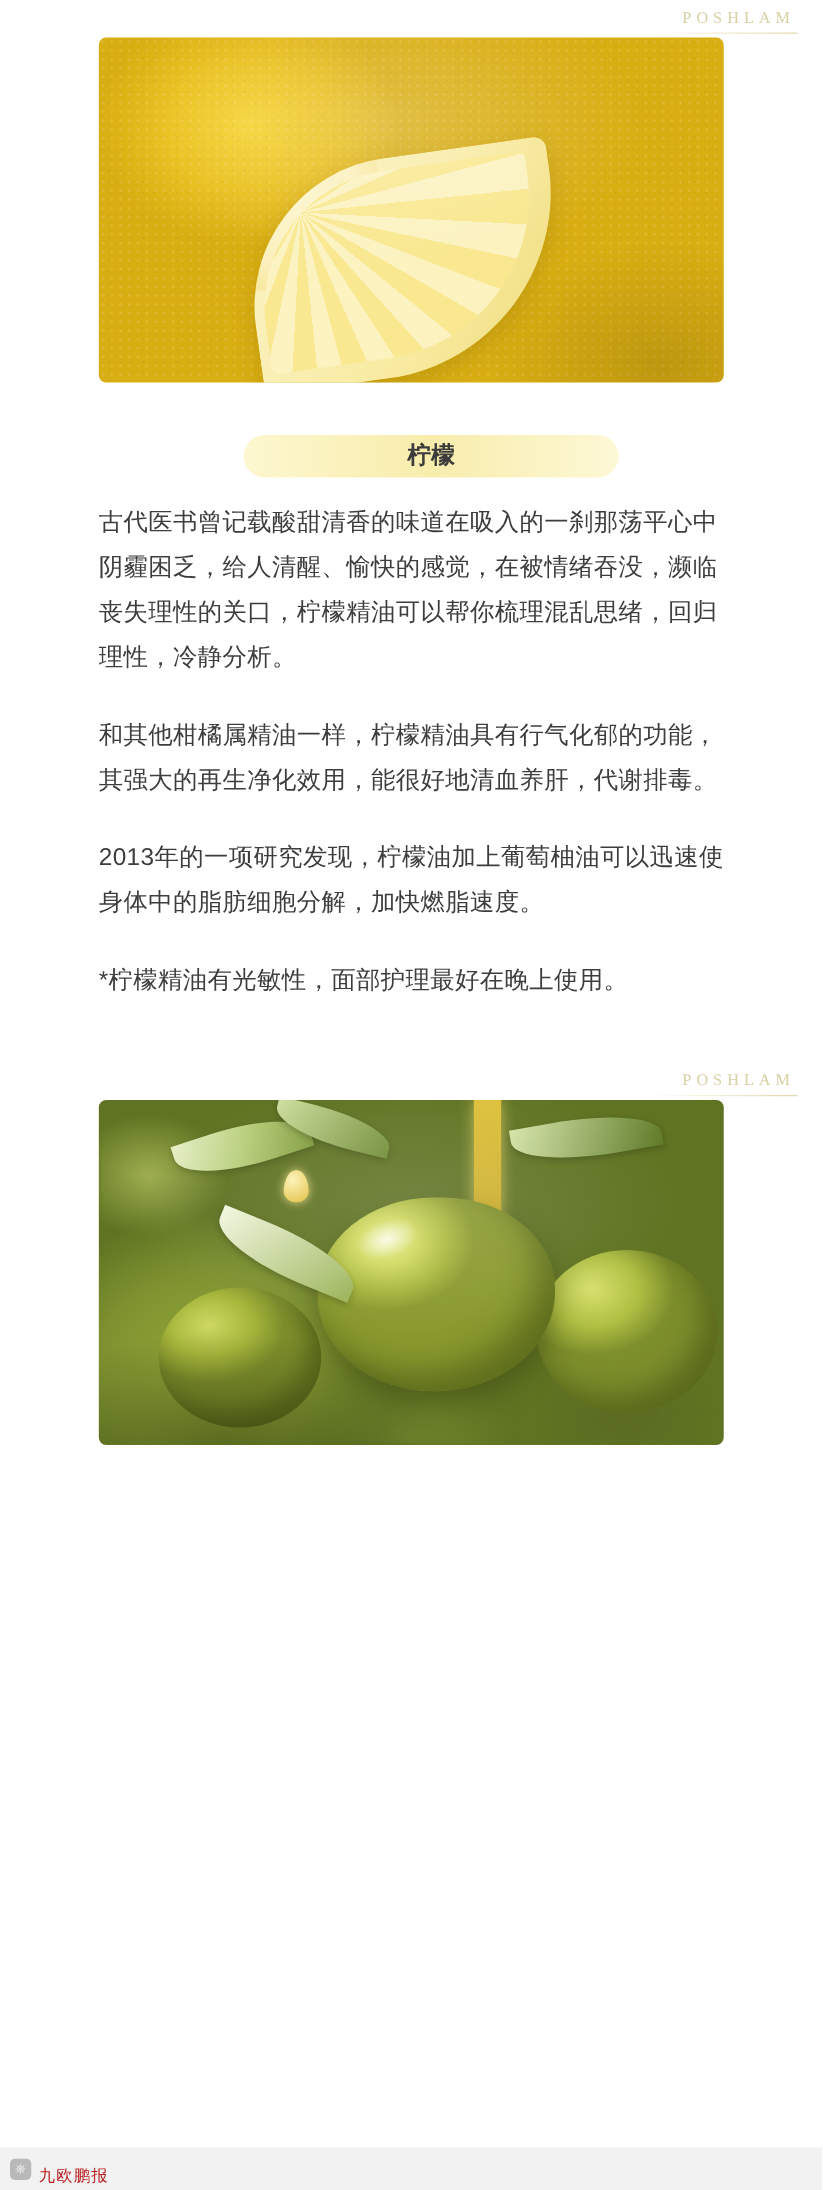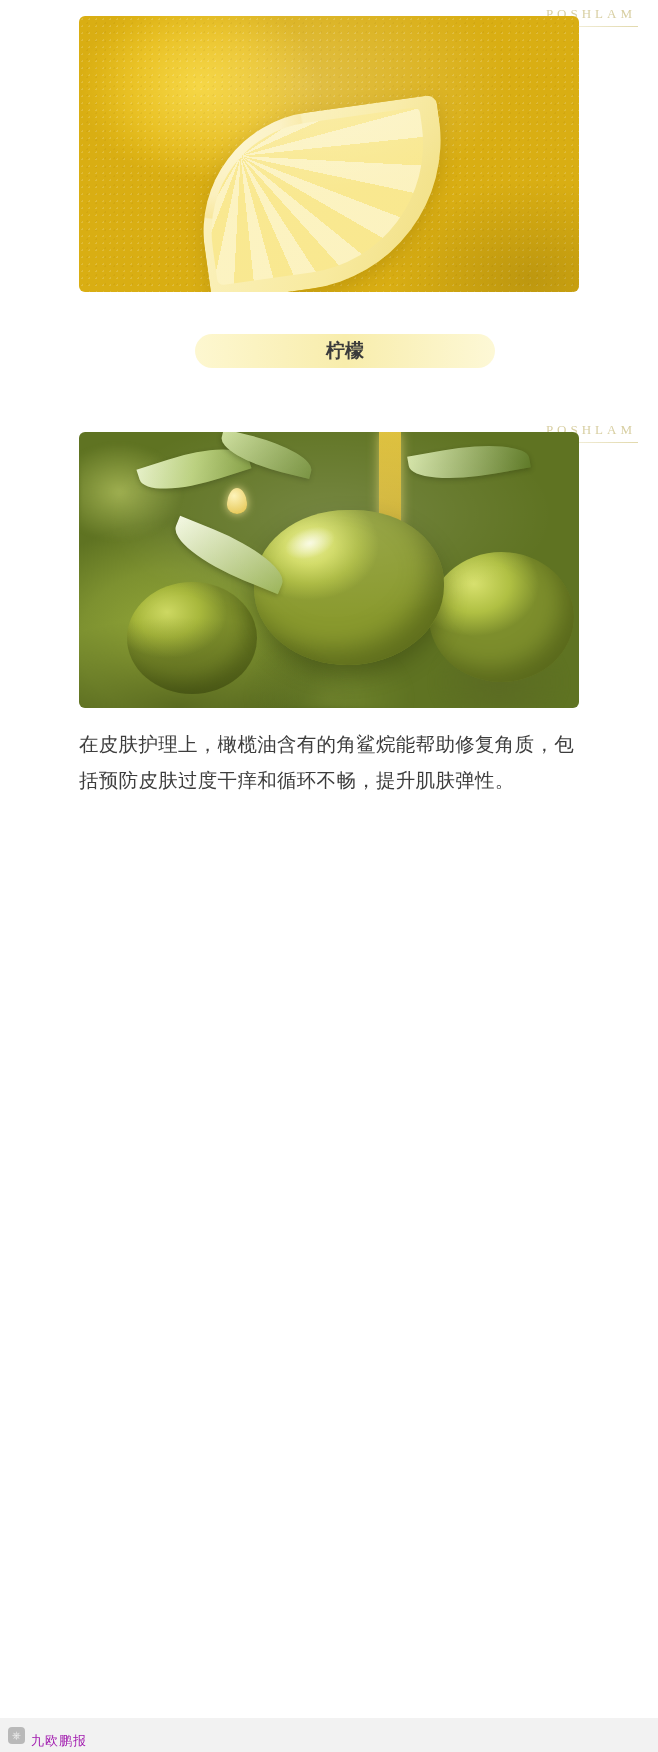--- a/index.html
+++ b/index.html
@@ -23,21 +23,21 @@
     overflow: hidden;
   }
 
   
   .section {
     position: relative;
     width: 658px;
   }
 
   .brand-bar {
-    height: 16px;
+    height: 30px;
     position: relative;
   }
   .brand-bar .brand {
     position: absolute;
     right: 22px;
     top: 6px;
     font-size: 13px;
     letter-spacing: 4px;
     font-family: "Liberation Serif", "DejaVu Serif", serif;
     color: #d8cfa2;
@@ -270,21 +270,21 @@
     background: #b9b9b9;
     color: #f2f2f2;
     font-size: 11px;
     line-height: 17px;
     text-align: center;
     font-family: "Liberation Serif", serif;
   }
   .footer-watermark .wm-text {
     margin-left: 6px;
     font-size: 13px;
-    color: #a21caf;
+    color: #b91c1c;
     letter-spacing: 1px;
     margin-top: 12px;
   }
 </style>
 </head>
 <body>
 
 <div class="page">
 
   <div class="section">
@@ -297,20 +297,26 @@
     <div class="photo photo-lemon">
       <div class="texture"></div>
       <div class="slice"></div>
       <div class="glow"></div>
     </div>
 
     <div class="title-wrap">
       <div class="title-pill pill-yellow">柠檬</div>
     </div>
 
+    <div class="body-text">
+      <p>古代医书曾记载酸甜清香的味道在吸入的一刹那荡平心中阴霾困乏，给人清醒、愉快的感觉，在被情绪吞没，濒临丧失理性的关口，柠檬精油可以帮你梳理混乱思绪，回归理性，冷静分析。</p>
+      <p>和其他柑橘属精油一样，柠檬精油具有行气化郁的功能，其强大的再生净化效用，能很好地清血养肝，代谢排毒。</p>
+      <p>2013年的一项研究发现，柠檬油加上葡萄柚油可以迅速使身体中的脂肪细胞分解，加快燃脂速度。</p>
+      <p>*柠檬精油有光敏性，面部护理最好在晚上使用。</p>
+    </div>
   </div>
 
   <div class="spacer-1"></div>
 
   <div class="section">
 
     <div class="brand-bar">
       <div class="brand">POSHLAM</div>
       <div class="brand-rule"></div>
     </div>
@@ -324,21 +330,20 @@
       <div class="olive-right"></div>
       <div class="olive-left"></div>
       <div class="olive-main"></div>
       <div class="leaf leaf3"></div>
       <div class="oil-drop"></div>
       <div class="gloss"></div>
     </div>
 
 
     <div class="body-text">
-      <p>在皮肤护理上，橄榄油含有的角鲨烷能帮助修复角质，包括预防皮肤过度干痒和循环不畅，提升肌肤弹性。</p>
     </div>
   </div>
 
   <div class="footer-watermark">
     <div class="wm-icon">⎈</div>
     <div class="wm-text">九欧鹏报</div>
   </div>
 
 </div>
 

